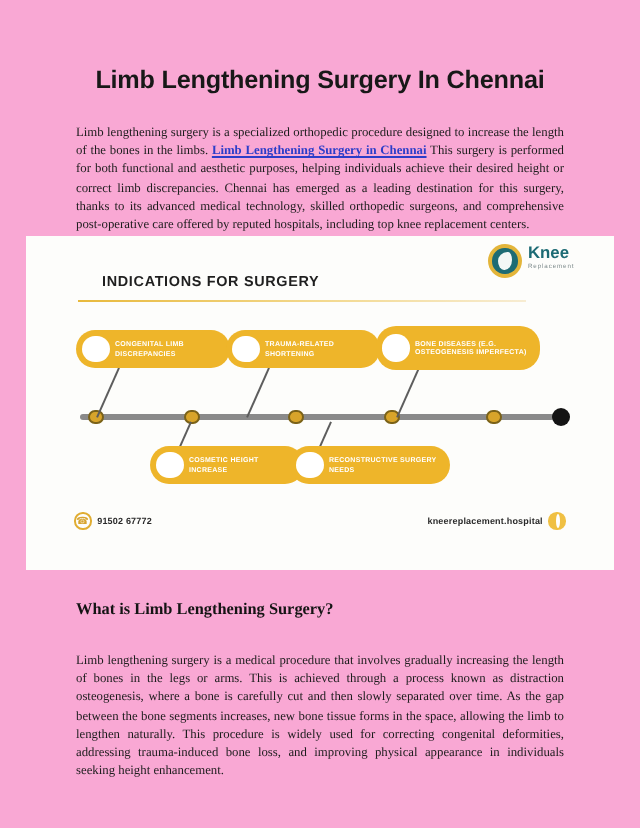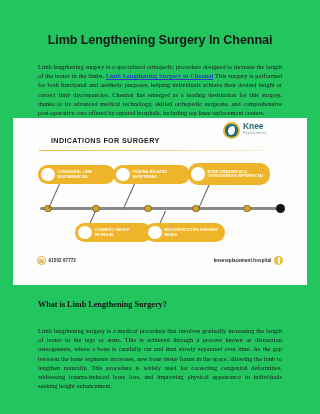--- a/index.html
+++ b/index.html
@@ -11,21 +11,21 @@
     width: 320px;
     height: 414px;
     overflow: hidden;
     font-family: "Liberation Serif", serif;
     color: #1a1a1a;
   }
   .page {
     width: 320px;
     height: 414px;
     position: relative;
-    background: #22c55e;
+    background: #f9a8d4;
     box-sizing: border-box;
   }
 
   
   .doc-title {
     position: absolute;
     left: 0;
     top: 33px;
     width: 320px;
     text-align: center;
@@ -78,21 +78,21 @@
     left: 26px;
     top: 32px;
     width: 224px;
     height: 1.4px;
     background: linear-gradient(to right, #e8b93c, #f3d98f 55%, #f7ecd2);
   }
 
   
   .ig-logo {
     position: absolute;
-    right: 22px;
+    right: 1px;
     top: 2px;
     width: 62px;
     height: 22px;
   }
   .logo-mark {
     position: absolute;
     left: 0;
     top: 2px;
     width: 17px;
     height: 17px;

